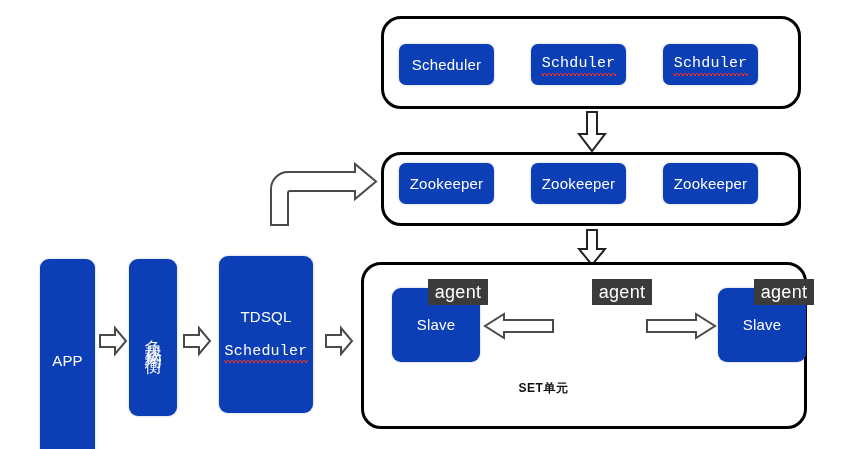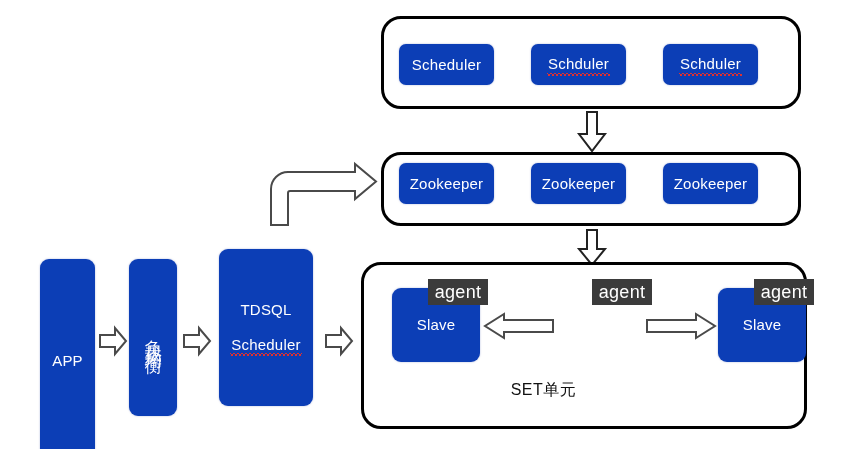--- a/index.html
+++ b/index.html
@@ -45,20 +45,21 @@
     box-shadow: 0 0 2px rgba(10,40,150,0.35);
   }
   .node.tall { border-radius: 9px; }
   .node-label { display: block; }
 
   
   .squiggle {
     position: relative;
     display: inline-block;
     padding-bottom: 1px;
+    font-family: Liberation Mono, monospace;
   }
   .squiggle::after {
     content: "";
     position: absolute;
     left: -1px;
     right: -1px;
     bottom: -2px;
     height: 3px;
     background-image:
       linear-gradient(45deg, transparent 45%, #e03030 45%, #e03030 55%, transparent 55%),
@@ -83,22 +84,22 @@
     font-size: 18px;
     display: flex;
     align-items: center;
     justify-content: center;
     letter-spacing: 0.3px;
   }
 
   
   .set-caption {
     position: absolute;
-    font-size: 16px;
-    font-weight: normal;
+    font-size: 12px;
+    font-weight: bold;
     color: #111111;
     letter-spacing: 0.5px;
     white-space: nowrap;
   }
 
   
   .arrow {
     position: absolute;
     pointer-events: none;
   }
@@ -208,21 +209,21 @@
   <div class="node tall" style="left:129px; top:259px; width:48px; height:157px;">
     <span class="node-label vertical-text">负载均衡</span>
   </div>
 
   <div class="arrow" style="left:183px; top:327px;">
     <svg width="28" height="28" viewBox="0 0 28 28">
       <path d="M1,8 L16,8 L16,1 L27,14 L16,27 L16,20 L1,20 Z"></path>
     </svg>
   </div>
 
-  <div class="node tall" style="left:219px; top:249px; width:94px; height:157px; flex-direction:column; gap:18px;">
+  <div class="node tall" style="left:219px; top:256px; width:94px; height:157px; flex-direction:column; gap:18px;">
     <span class="node-label">TDSQL</span>
     <span class="node-label squiggle">Scheduler</span>
   </div>
 
   <div class="arrow" style="left:325px; top:327px;">
     <svg width="28" height="28" viewBox="0 0 28 28">
       <path d="M1,8 L16,8 L16,1 L27,14 L16,27 L16,20 L1,20 Z"></path>
     </svg>
   </div>
 

